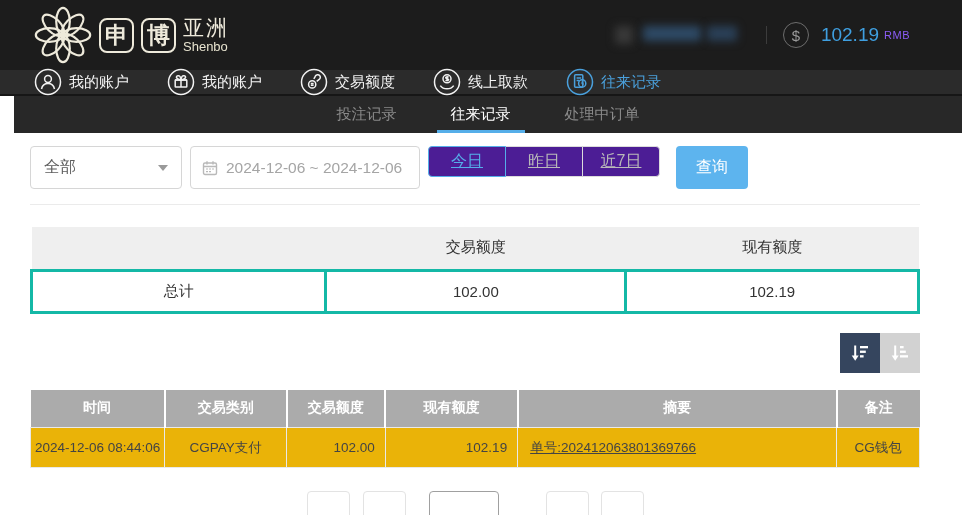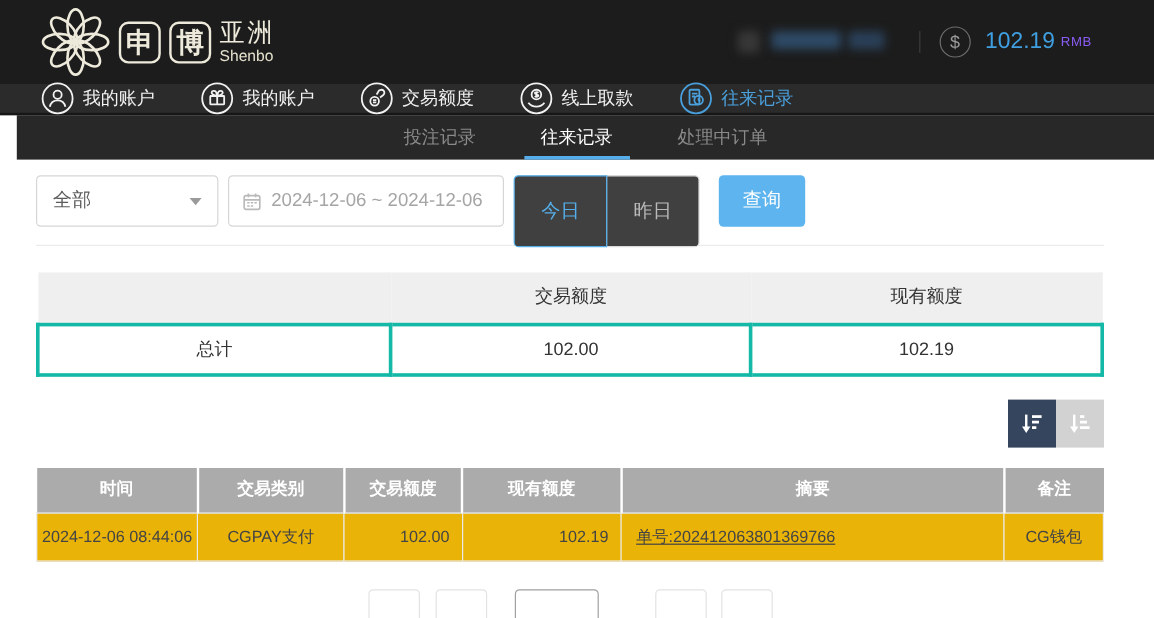--- a/index.html
+++ b/index.html
@@ -44,22 +44,22 @@
   .content { padding:0 42px 0 30px; }
   .filter-row { margin-top:13px; display:flex; align-items:flex-start; height:43px; }
   .select-box { width:152px; height:43px; border:1px solid #d6d6d6; border-radius:4px; display:flex;
     align-items:center; padding:0 13px; color:#5c5c5c; font-size:16px; background:#fff; cursor:pointer; }
   .caret { margin-left:auto; width:0; height:0; border-left:5px solid transparent; border-right:5px solid transparent;
     border-top:6px solid #9a9a9a; }
   .date-box { width:230px; height:43px; border:1px solid #d6d6d6; border-radius:4px; display:flex;
     align-items:center; padding:0 11px; margin-left:8px; color:#a5a5a5; font-size:15.5px; background:#fff; cursor:pointer; }
   .date-box svg { margin-right:8px; flex:none; }
   .seg-group { display:flex; margin-left:8px; }
-  .seg-btn { width:78px; height:60px; background:#404040; border:1px solid #dcdcdc; margin-left:-1px;
-    color:#b9b9b9; font-size:16px; display:flex; align-items:center; justify-content:center; cursor:pointer; }
+  .seg-btn { width:78px; height:31px; background:#4c1d95; border:1px solid #dcdcdc; margin-left:-1px;
+    color:#b9b9b9; font-size:16px; display:flex; align-items:center; justify-content:center; cursor:pointer;text-decoration:underline; }
   .seg-btn:first-child { border-radius:4px 0 0 4px; margin-left:0; }
   .seg-btn:last-child { border-radius:0 4px 4px 0; }
   .seg-btn.active { border:1px solid #55aee9; color:#55aee9; z-index:1; border-radius:4px 0 0 4px; }
   .search-btn { width:72px; height:43px; margin-left:16px; background:#5db4ee; border:none; border-radius:4px;
     color:#fff; font-size:16px; cursor:pointer; }
   .divider { margin-top:15px; border-top:1px solid #ebebeb; }
 
   table { border-collapse:collapse; width:100%; }
   
   .summary { margin-top:22px; }
@@ -190,20 +190,21 @@
       <svg width="16" height="16" viewBox="0 0 16 16" fill="none" stroke="#b9b9b9" stroke-width="1.4">
         <rect x="1.5" y="3" width="13" height="11.5" rx="1.5"></rect>
           <path d="M1.5 6.5h13M5 1.2v3.2M11 1.2v3.2"></path>
         <path d="M4 9h2M7 9h2M10 9h2M4 11.7h2M7 11.7h2" stroke-width="1.2"></path>
       </svg>
       <span>2024-12-06 ~ 2024-12-06</span>
     </div>
     <div class="seg-group">
       <div class="seg-btn active">今日</div>
       <div class="seg-btn">昨日</div>
+      <div class="seg-btn">近7日</div>
     </div>
     <button class="search-btn">查询</button>
   </div>
 
   <div class="divider"></div>
 
   <table class="summary">
     <colgroup>
         <col style="width:33.2%">
         <col style="width:33.8%">

